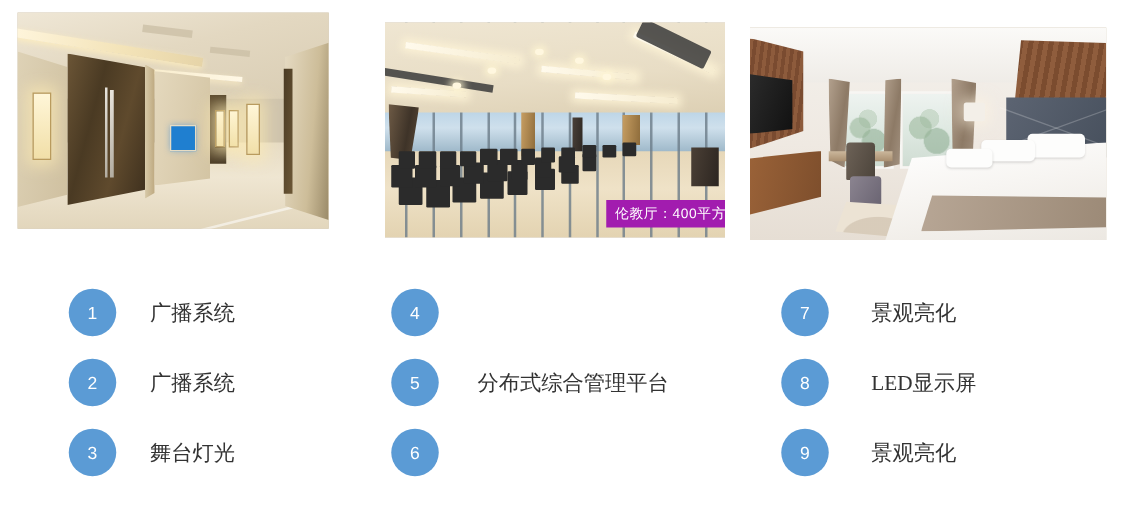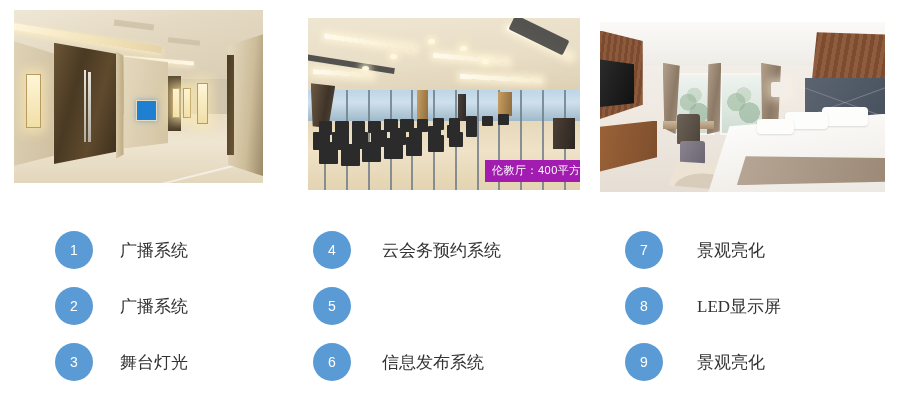--- a/index.html
+++ b/index.html
@@ -486,28 +486,27 @@
     </div>
     <div class="feature-item" data-row="2">
       <div class="num-badge">3</div>
       <div class="feature-label">舞台灯光</div>
     </div>
   </div>
 
   <div class="col" id="col-2">
     <div class="feature-item" data-row="0">
       <div class="num-badge">4</div>
-      <div class="feature-label">云会务预约系统</div>
     </div>
     <div class="feature-item" data-row="1">
       <div class="num-badge">5</div>
+      <div class="feature-label">分布式综合管理平台</div>
     </div>
     <div class="feature-item" data-row="2">
       <div class="num-badge">6</div>
-      <div class="feature-label">信息发布系统</div>
     </div>
   </div>
 
   <div class="col" id="col-3">
     <div class="feature-item" data-row="0">
       <div class="num-badge">7</div>
       <div class="feature-label">景观亮化</div>
     </div>
     <div class="feature-item" data-row="1">
       <div class="num-badge">8</div>

